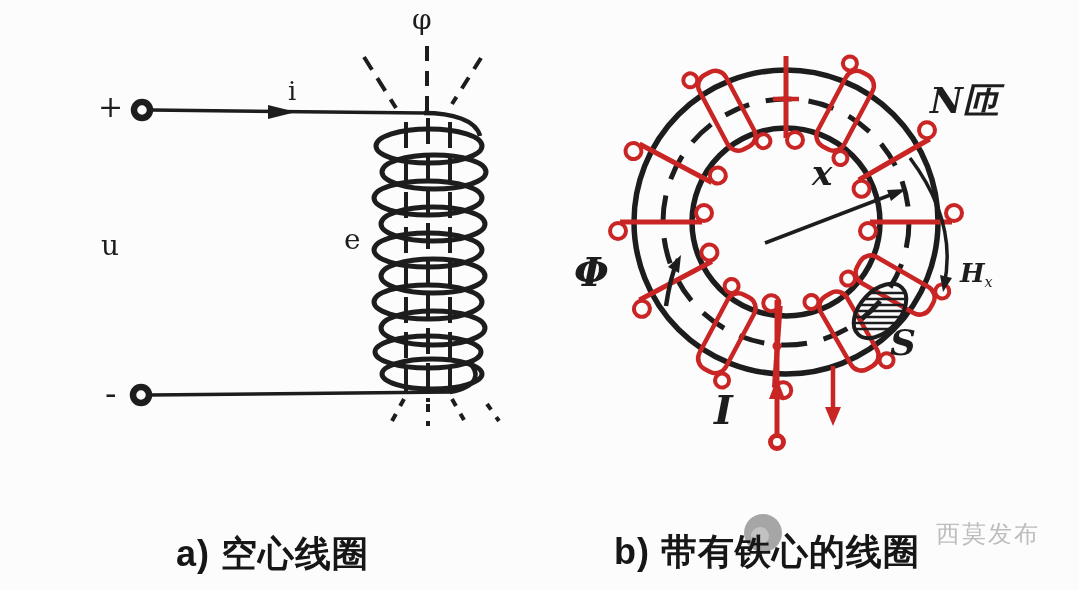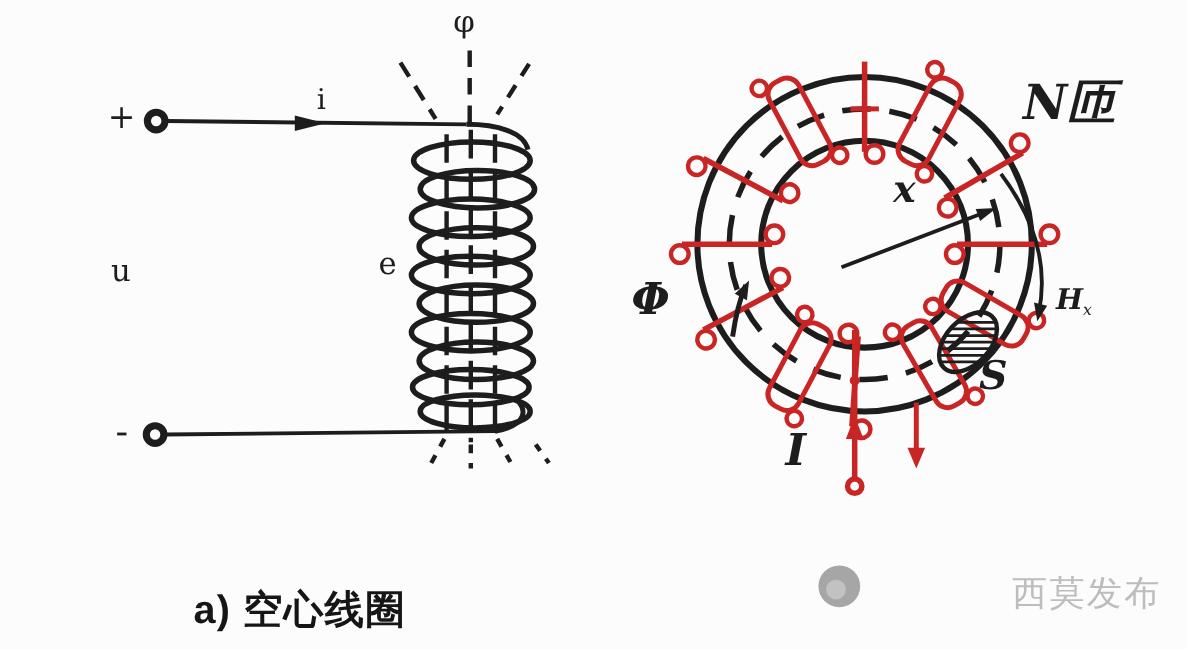--- a/index.html
+++ b/index.html
@@ -16,22 +16,22 @@
     font-family:"DejaVu Serif", serif; white-space:nowrap; z-index:3;
   }
   .math{font-style:italic; font-weight:bold;}
   .sub{font-size:0.55em; font-style:italic; vertical-align:-0.35em;}
   .caption{
     position:absolute; color:#161616; font-weight:bold; font-size:36px;
     font-family:"Liberation Sans", sans-serif; white-space:nowrap; z-index:5;
     letter-spacing:1px;
   }
   .wm-name{
-    position:absolute; color:var(--wm_gray); font-size:32px; z-index:2;
-    font-family:Liberation Serif, serif; white-space:nowrap; letter-spacing:2px;
+    position:absolute; color:var(--wm_gray); font-size:24px; z-index:2;
+    font-family:Liberation Serif, serif; white-space:nowrap; letter-spacing:2px;margin-left:16px;
   }
   .wm-account{
     position:absolute; color:var(--wm_light); opacity:.75; font-size:36px; z-index:1;
     font-family:"Liberation Sans", sans-serif; white-space:nowrap; letter-spacing:8px;
   }
   .wm-logo{
     position:absolute; left:744px; top:514px; width:38px; height:38px;
     border-radius:50%; background:#a6a6a6; z-index:1;
   }
   .wm-logo::after{
@@ -204,24 +204,25 @@
     </g>
   </svg>
 
   <span class="lbl" style="left:98px;top:92px;font-size:30px">+</span>
   <span class="lbl" style="left:288px;top:78px;font-size:26px">i</span>
   <span class="lbl" style="left:412px;top:6px;font-size:28px">φ</span>
   <span class="lbl" style="left:101px;top:232px;font-size:28px">u</span>
   <span class="lbl" style="left:344px;top:226px;font-size:28px">e</span>
   <span class="lbl" style="left:105px;top:376px;font-size:34px">-</span>
 
-  <span class="lbl math" style="left:930px;top:72px;font-size:44px">N匝</span>
+  <span class="lbl math" style="left:930px;top:82px;font-size:36px">N匝</span>
   <span class="lbl math" style="left:812px;top:156px;font-size:34px">x</span>
   <span class="lbl math" style="left:574px;top:252px;font-size:40px">Φ</span>
   <span class="lbl" style="left:960px;top:260px;font-size:26px"><span class="math">H</span><span class="sub">x</span></span>
   <span class="lbl math" style="left:890px;top:324px;font-size:36px">S</span>
   <span class="lbl math" style="left:714px;top:390px;font-size:40px">I</span>
 
   <span class="caption" style="left:176px;top:530px">a) 空心线圈</span>
+  <span class="caption" style="left:614px;top:528px">b) 带有铁心的线圈</span>
 
   <div class="wm-logo"></div>
   <span class="wm-name" style="left:920px;top:518px">西莫发布</span>
 </div>
 
 </body></html>

